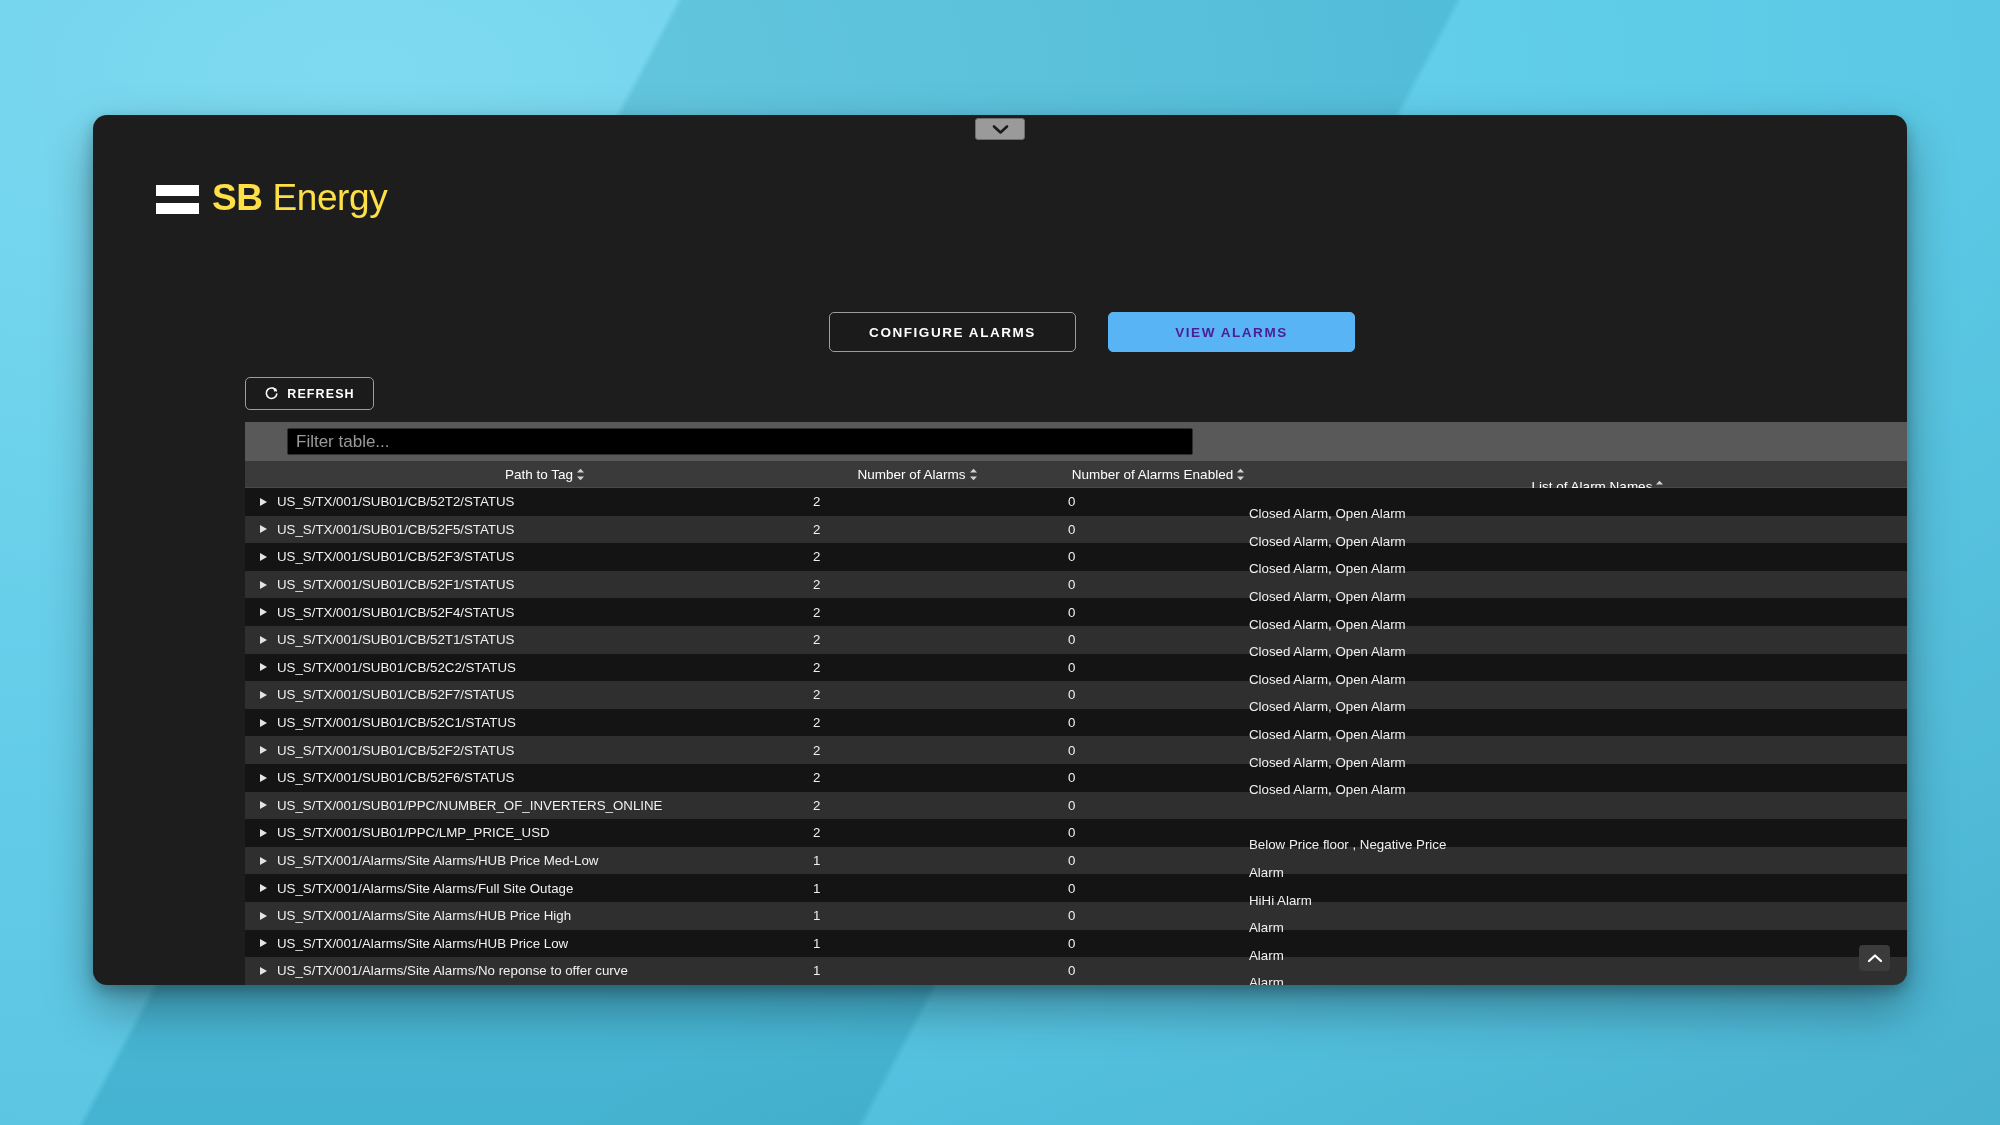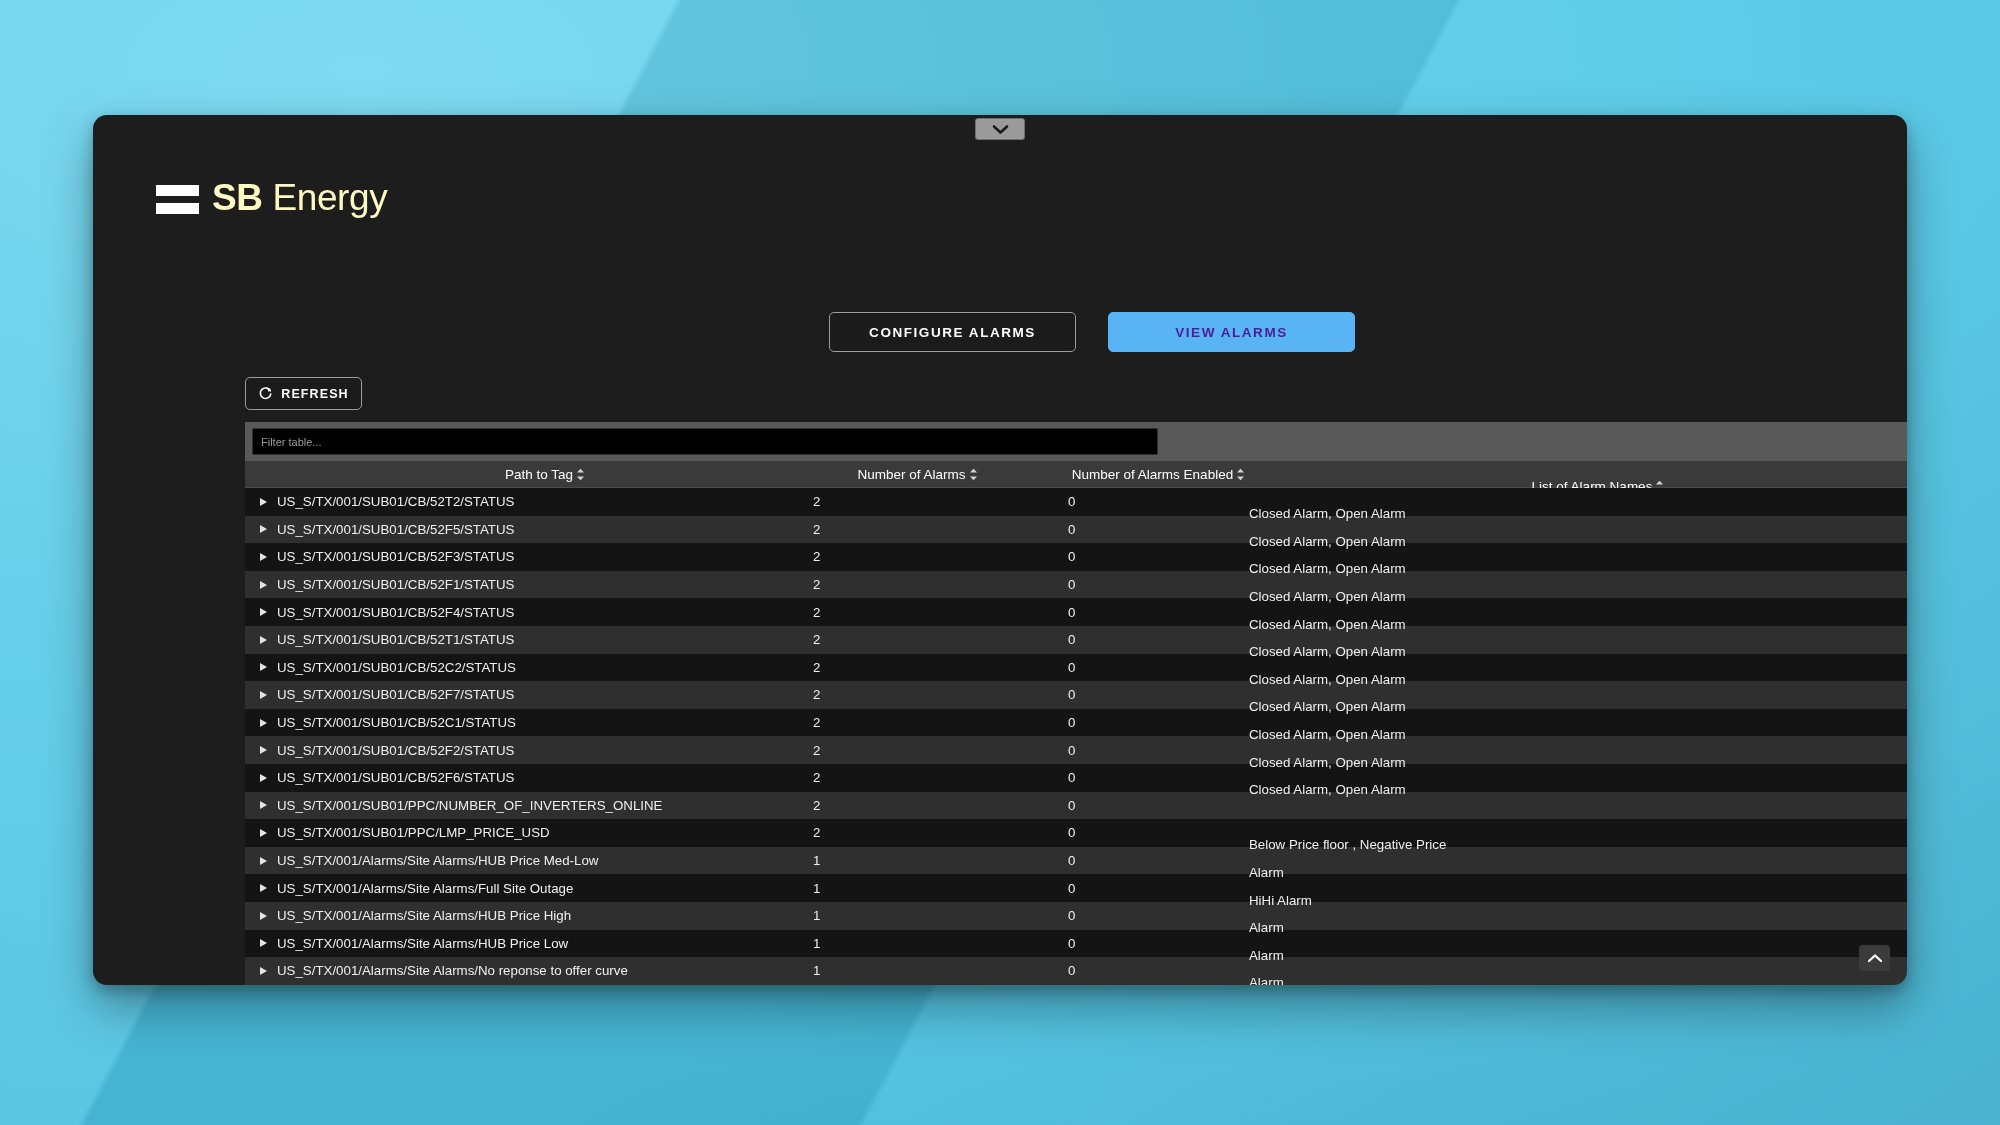--- a/index.html
+++ b/index.html
@@ -87,21 +87,21 @@
     margin-top: 2px;
   }
   .logo-bars i {
     display: block;
     width: 43px;
     height: 11px;
     background: #ffffff;
   }
   .logo-text {
     font-size: 37px;
-    color: #fef9c3;
+    color: #fde047;
     letter-spacing: -0.4px;
     white-space: nowrap;
   }
   .logo-text .bold { font-weight: 700; }
   .logo-text .light { font-weight: 400; }
 
   .head-buttons {
     position: absolute;
     left: 736px;
     top: 197px;
@@ -133,21 +133,21 @@
     background: #58b4f5;
     color: #4c1d95;
     border: 1px solid #58b4f5;
   }
 
   
   #refresh-button {
     position: absolute;
     left: 152px;
     top: 262px;
-    width: 117px;
+    width: 129px;
     height: 33px;
     background: #1b1b1b;
     border: 1px solid #9d9d9d;
     border-radius: 5px;
     display: flex;
     align-items: center;
     justify-content: center;
     gap: 8px;
     cursor: pointer;
     user-select: none;
@@ -175,23 +175,24 @@
     padding: 6px 7px;
   }
   #filter-input {
     width: 906px;
     height: 27px;
     background: #000000;
     border: 1px solid #2f2f2f;
     border-radius: 2px;
     color: #e6e6e6;
     font-family: "Liberation Sans", sans-serif;
-    font-size: 11px;
+    font-size: 17px;
     padding: 0 8px;
     outline: none;
+    margin-left: 35px;
   }
   #filter-input::placeholder { color: #9a9a9a; }
 
   #header-row {
     display: flex;
     align-items: center;
     height: 27px;
     background: #3a3a3a;
     border-bottom: 1px solid #4a4a4a;
   }

